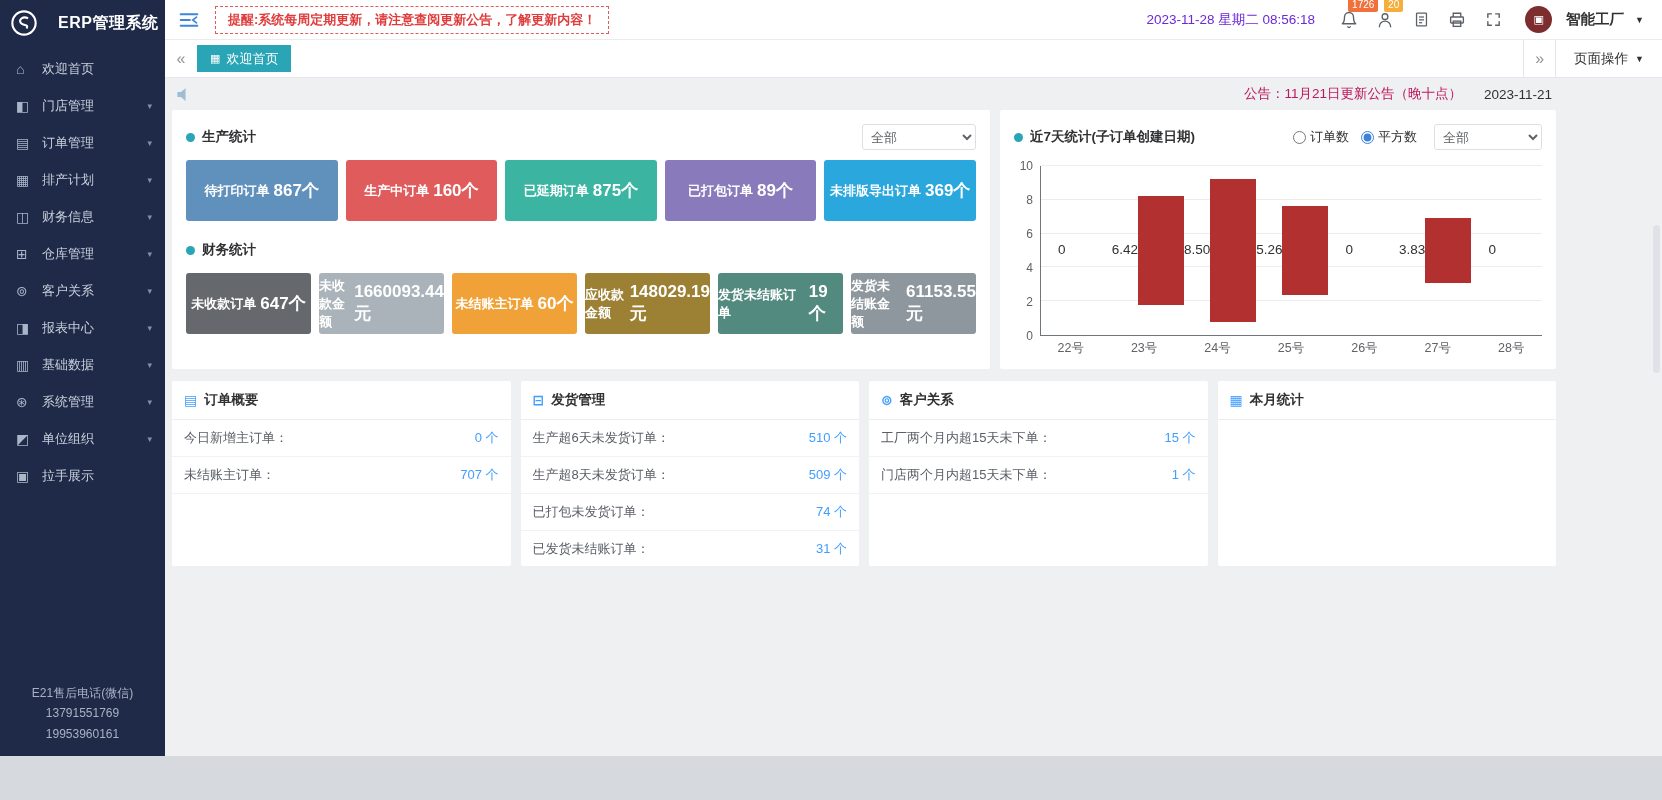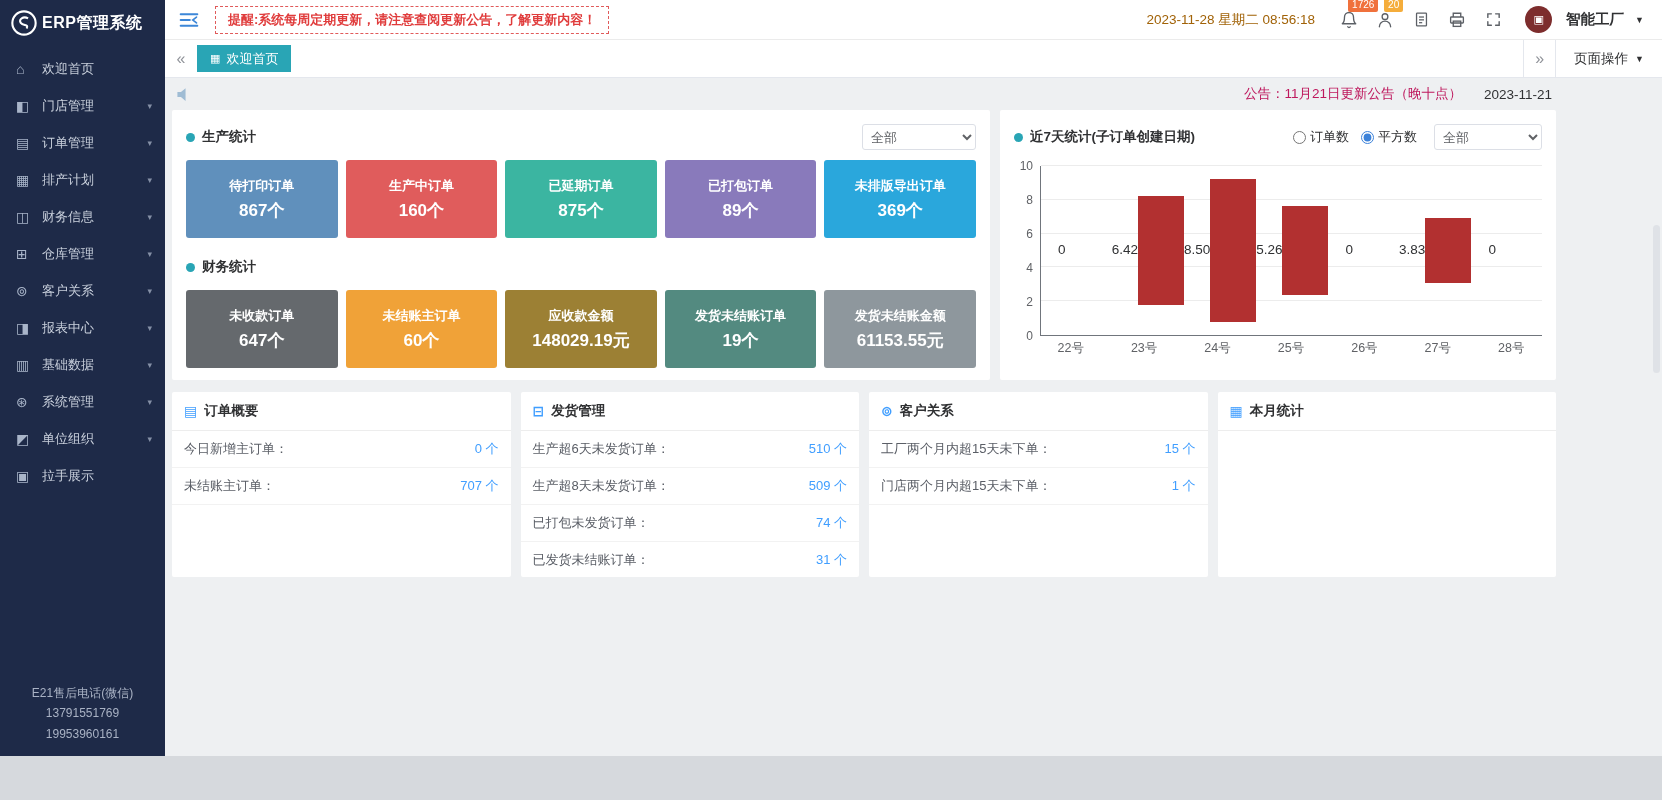--- a/index.html
+++ b/index.html
@@ -6,39 +6,39 @@
   html,body { width:1662px; height:800px; }
   body {
     font-family:"Liberation Sans","DejaVu Sans",sans-serif;
     font-size:13px; color:#303133; background:#eef0f2;
     overflow:hidden; position:relative;
   }
   .app { display:flex; width:1662px; height:756px; }
 
   
   .sidebar { width:165px; background:#1e2a48; flex-shrink:0; display:flex; flex-direction:column; }
-  .logo { height:46px; display:flex; align-items:center; gap:4px; padding:0 10px; color:#fff; }
+  .logo { height:46px; display:flex; align-items:center; gap:20px; padding:0 10px; color:#fff; }
   .logo-mark { flex-shrink:0; display:flex; }
   .logo-text { font-size:16px; font-weight:bold; letter-spacing:.5px; white-space:nowrap; }
   .menu { flex:1; margin-top:4px; }
   .menu-item { height:37px; display:flex; align-items:center; padding:0 13px 0 16px; cursor:pointer; color:#c9d0dc; }
   .mi-icon { width:20px; margin-right:6px; font-size:14px; color:#a9b5c9; }
   .mi-label { flex:1; font-size:13px; }
   .mi-caret { font-size:9px; color:#8590a6; }
   .sidebar-footer { padding:10px 6px 12px; text-align:center; color:#a9b2c4; font-size:12px; line-height:1.7; }
 
   
   .main { flex:1; display:flex; flex-direction:column; min-width:0; }
 
   
   .topbar { height:40px; background:#fff; display:flex; align-items:center; padding:0 18px 0 14px; gap:8px; border-bottom:1px solid #ebebeb; }
   .hamburger { display:flex; cursor:pointer; }
   .alert-box { margin-left:8px; border:1px dashed #e05a5a; color:#e03c3c; font-weight:bold; padding:4px 12px; white-space:nowrap; }
   .flex-spacer { flex:1; }
-  .datetime { font-size:13.5px; color:#a16207; margin-right:12px; white-space:nowrap; }
+  .datetime { font-size:13.5px; color:#6d28d9; margin-right:12px; white-space:nowrap; }
   .top-icon { position:relative; width:28px; height:26px; display:flex; align-items:center; justify-content:center; cursor:pointer; color:#5c6066; }
   .badge { position:absolute; top:-9px; left:13px; color:#fff; font-size:10px; line-height:1; padding:2px 4px; border-radius:2px; white-space:nowrap; }
   .avatar { width:27px; height:27px; border-radius:50%; background:#7d2d2d; color:#fff; display:flex; align-items:center; justify-content:center; font-size:11px; margin-left:10px; cursor:pointer; flex-shrink:0; }
   .username { font-size:14.5px; font-weight:bold; margin-left:6px; cursor:pointer; white-space:nowrap;font-family:Liberation Mono, monospace; }
   .caret { font-size:9px; margin-left:3px; cursor:pointer; }
 
   
   .tabbar { height:38px; background:#fff; display:flex; align-items:center; border-bottom:1px solid #e4e7ed; }
   .tab-nav { width:32px; height:100%; display:flex; align-items:center; justify-content:center; color:#909399; font-size:16px; cursor:pointer; }
   .tab-nav.bordered { border-left:1px solid #e4e7ed; }
@@ -59,21 +59,21 @@
   .stats-panel { width:818px; flex-shrink:0; padding:12px 14px; }
   .chart-panel { flex:1; min-width:0; padding:12px 14px; }
 
   .sec-head { display:flex; align-items:center; gap:7px; height:30px; }
   .dot { width:9px; height:9px; border-radius:50%; background:var(--teal); flex-shrink:0; }
   .sec-title { font-weight:bold; font-size:13.5px; color:#303133; white-space:nowrap; }
   .select { height:26px; min-width:114px; border:1px solid #dcdfe6; border-radius:3px; color:#606266; font-size:13px; padding:0 4px; background:#fff; }
   .sec-head.mt { margin-top:14px; }
 
   .cards { display:flex; gap:8px; margin-top:8px; }
-  .card { flex:1; height:78px; border-radius:3px; color:#fff; display:flex; flex-direction:column; align-items:center; justify-content:center; gap:4px; cursor:pointer; }
+  .card { flex:1; height:61px; border-radius:3px; color:#fff; display:flex; flex-direction:row; align-items:center; justify-content:center; gap:4px; cursor:pointer; }
   .card-label { font-size:13px; font-weight:bold; }
   .card-value { font-size:17px; font-weight:bold; }
 
   
   .radios { display:flex; align-items:flex-end; gap:12px; margin-right:10px; }
   .radio { display:flex; align-items:center; gap:4px; cursor:pointer; white-space:nowrap; }
   input[type=radio] { accent-color:#3c82d9; }
   .chart { display:flex; margin-top:14px; }
   .y-axis { position:relative; width:26px; height:170px; flex-shrink:0; }
   .y-axis span { position:absolute; right:7px; font-size:12px; color:#606266; transform:translateY(50%); }
@@ -295,20 +295,24 @@
                 </div>
               </div>
             <div class="sec-head mt">
               <span class="dot"></span>
               <span class="sec-title">财务统计</span>
             </div>
             <div class="cards" id="fin-cards">
                 <div class="card" style="background: rgb(101, 105, 109);">
                   <div class="card-label">未收款订单</div>
                   <div class="card-value">647个</div>
+                </div>
+                <div class="card" style="background: rgb(169, 179, 185);">
+                  <div class="card-label">未收款金额</div>
+                  <div class="card-value">1660093.44元</div>
                 </div>
                 <div class="card" style="background: rgb(240, 162, 56);">
                   <div class="card-label">未结账主订单</div>
                   <div class="card-value">60个</div>
                 </div>
                 <div class="card" style="background: rgb(156, 128, 52);">
                   <div class="card-label">应收款金额</div>
                   <div class="card-value">148029.19元</div>
                 </div>
                 <div class="card" style="background: rgb(83, 138, 128);">

